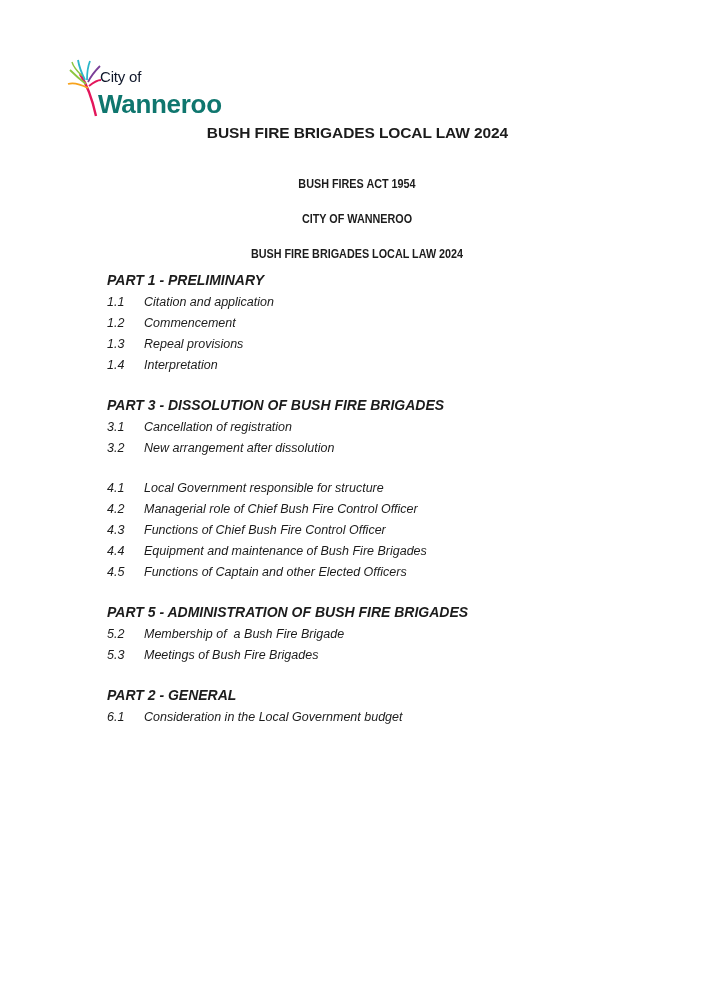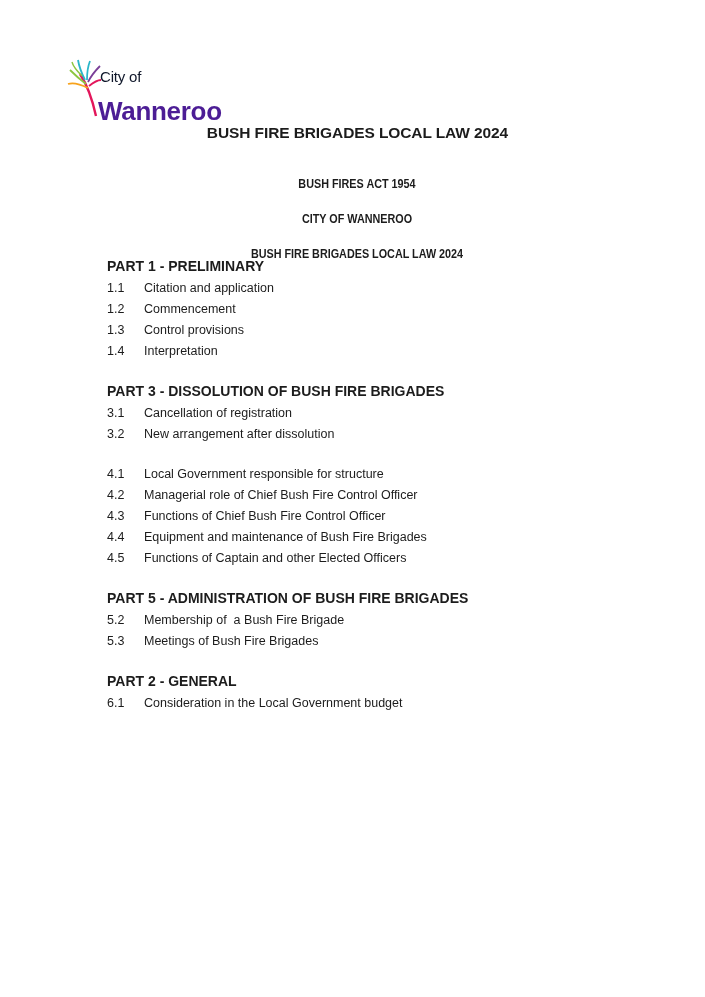--- a/index.html
+++ b/index.html
@@ -7,35 +7,35 @@
       width: 705px; height: 997px; position: relative; overflow: hidden;
       font-family: "Liberation Sans", sans-serif; color: #1c1c1c;
     }
     .logo { position: absolute; left: 66px; top: 58px; width: 160px; height: 60px; }
     .logo svg { position: absolute; left: 0; top: 0; }
     .logo .city-of {
       position: absolute; left: 34px; top: 10px; font-size: 15px; color: #0f172a;
       letter-spacing: -0.2px;
     }
     .logo .wanneroo {
-      position: absolute; left: 32px; top: 38px; font-size: 26px; font-weight: bold; color: #4c1d95;
+      position: absolute; left: 32px; top: 31px; font-size: 26px; font-weight: bold; color: #0f766e;
       letter-spacing: -0.3px;
     }
     .main-title {
       position: absolute; left: 0; width: 705px; top: 124px; text-align: center;
       font-size: 15.5px; font-weight: bold; letter-spacing: -0.1px; padding-left: 10px; box-sizing: border-box;
     }
     .sub {
       position: absolute; left: 0; width: 705px; text-align: center;
       font-size: 12px; font-weight: bold; transform: scaleX(0.9); padding-left: 10px; box-sizing: border-box;
     }
     .sub1 { top: 177px; }
     .sub2 { top: 212px; }
     .sub3 { top: 247px; }
-    .toc { position: absolute; left: 107px; top: 256px; width: 520px; }
+    .toc { position: absolute; left: 107px; top: 270px; width: 520px; font-style: italic; }
     .part { margin-bottom: 19px; }
     .part-heading {
       font-size: 14px; font-weight: bold; height: 20px; line-height: 20px; margin-bottom: 2px;
     }
     .item { display: flex; height: 21px; line-height: 21px; font-size: 12.5px; align-items: flex-end; }
     .item .num { width: 37px; flex: none; }
     .item .txt { flex: 1; }
   </style>
 </head>
 <body>
@@ -66,21 +66,21 @@
     <div class="item">
         <span class="num">1.1</span>
         <span class="txt">Citation and application</span>
       </div>
     <div class="item">
         <span class="num">1.2</span>
         <span class="txt">Commencement</span>
       </div>
     <div class="item">
         <span class="num">1.3</span>
-        <span class="txt">Control provisions</span>
+        <span class="txt">Repeal provisions</span>
       </div>
     <div class="item">
         <span class="num">1.4</span>
         <span class="txt">Interpretation</span>
       </div>
   </div>
 
 
   <div class="part">
     <div class="part-heading">PART 3 - DISSOLUTION OF BUSH FIRE BRIGADES</div>

